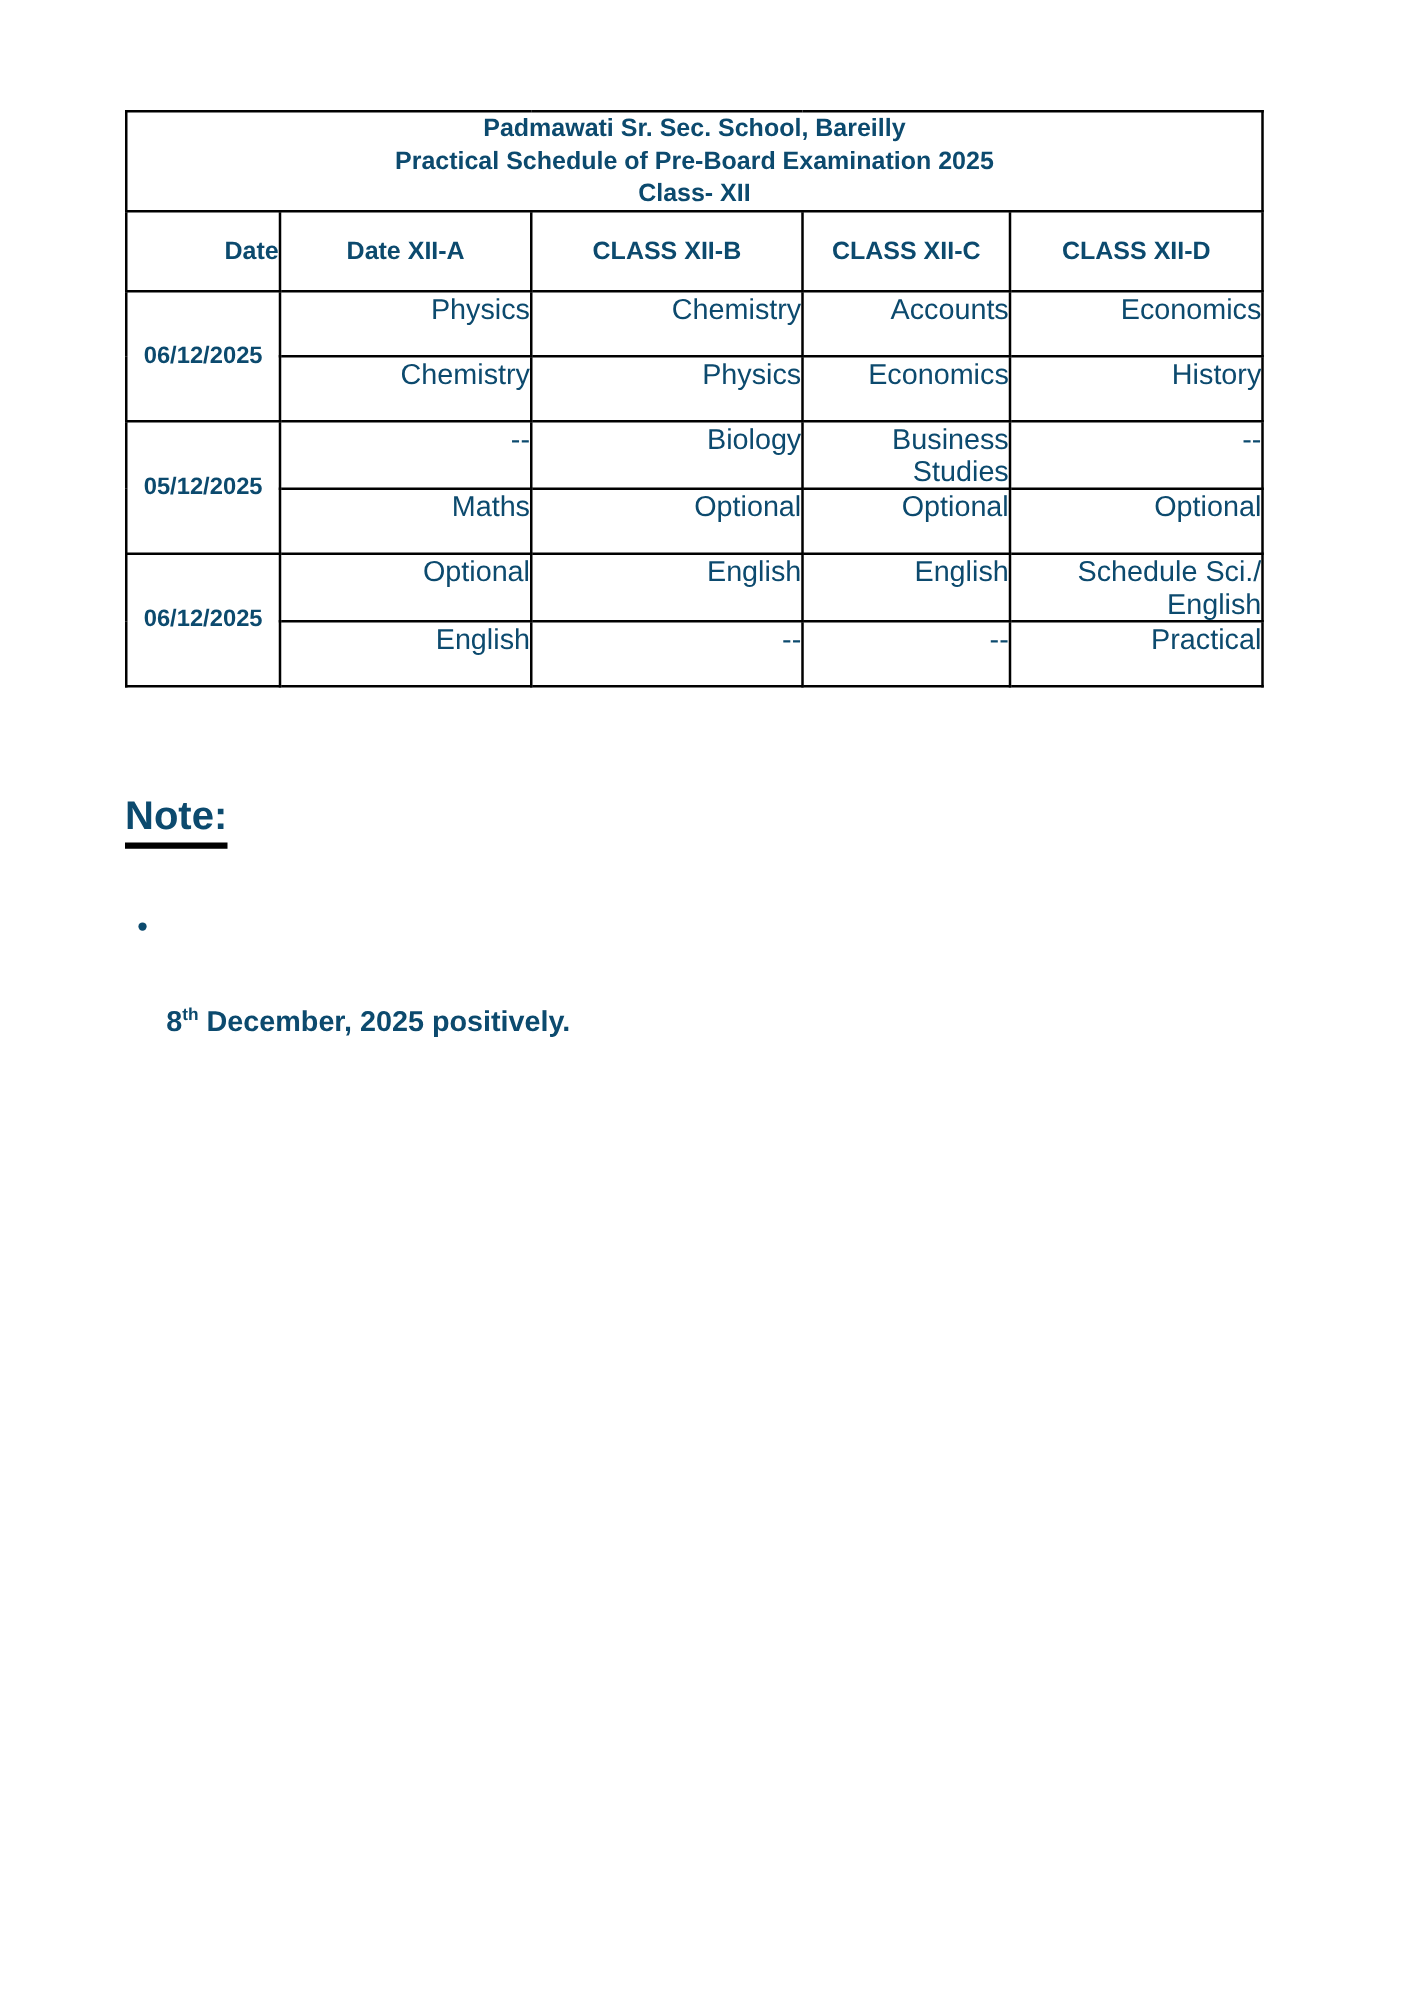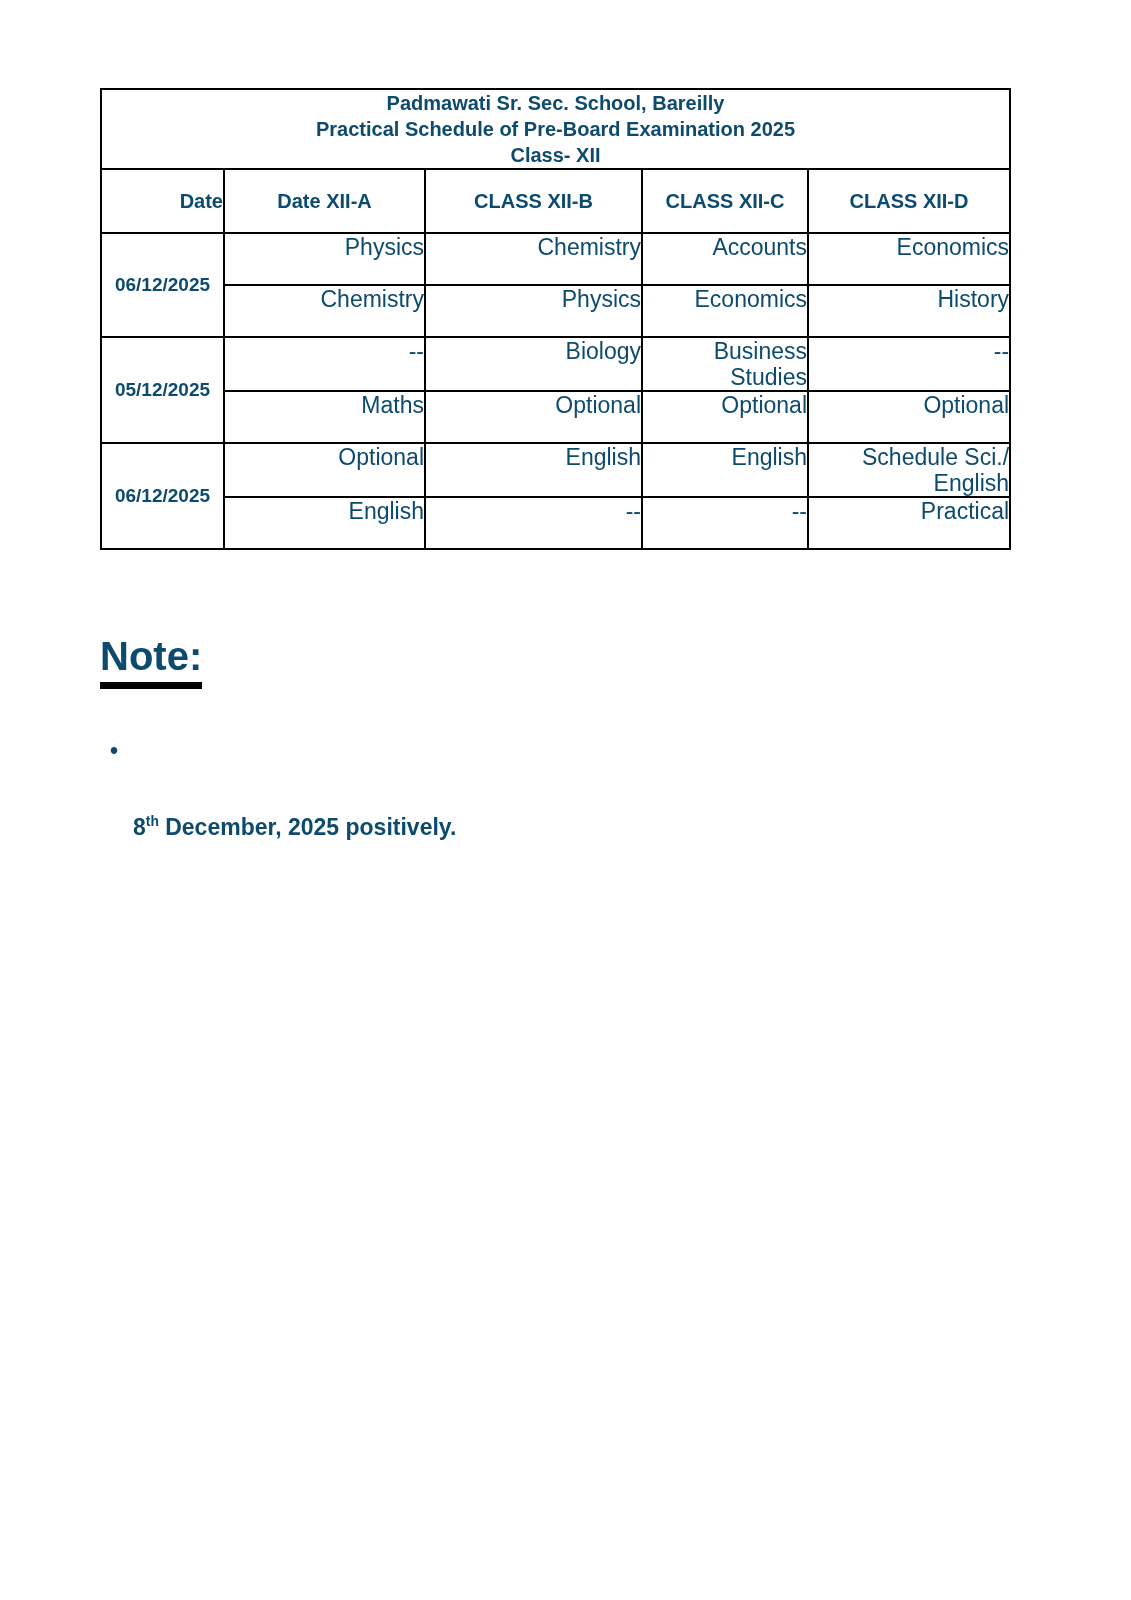--- a/index.html
+++ b/index.html
@@ -67,22 +67,22 @@
   
   .note {
     position: absolute;
     left: 100px;
     top: 634px;
     width: 930px;
   }
   .note-heading {
     display: inline-block;
     font-weight: bold;
-    font-size: 40px;
-    border-bottom: 7px solid #000000;
+    font-size: 32px;
+    border-bottom: 5px solid #000000;
     padding-bottom: 3px;
   }
   .note-bullet {
     display: flex;
     margin-top: 43px;
     font-weight: bold;
     font-size: 23px;
     line-height: 38px;
   }
   .bullet-marker {

